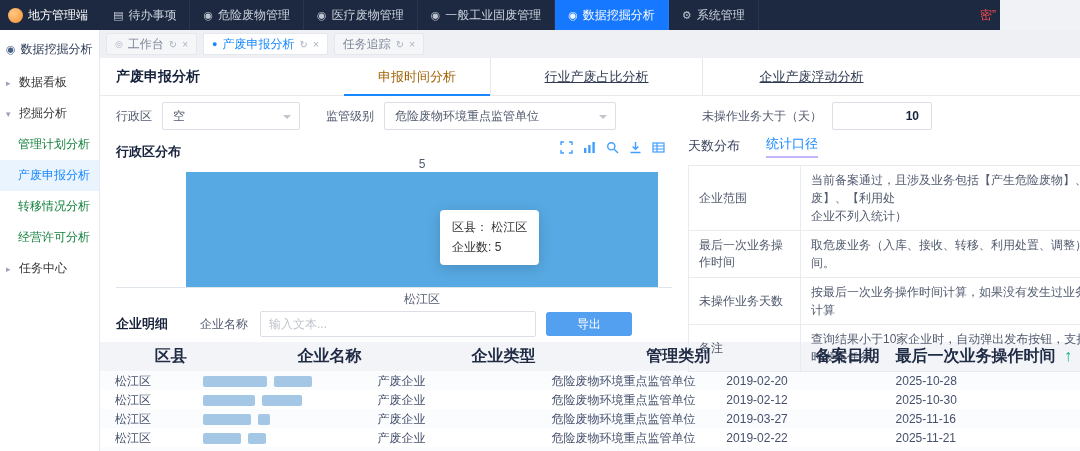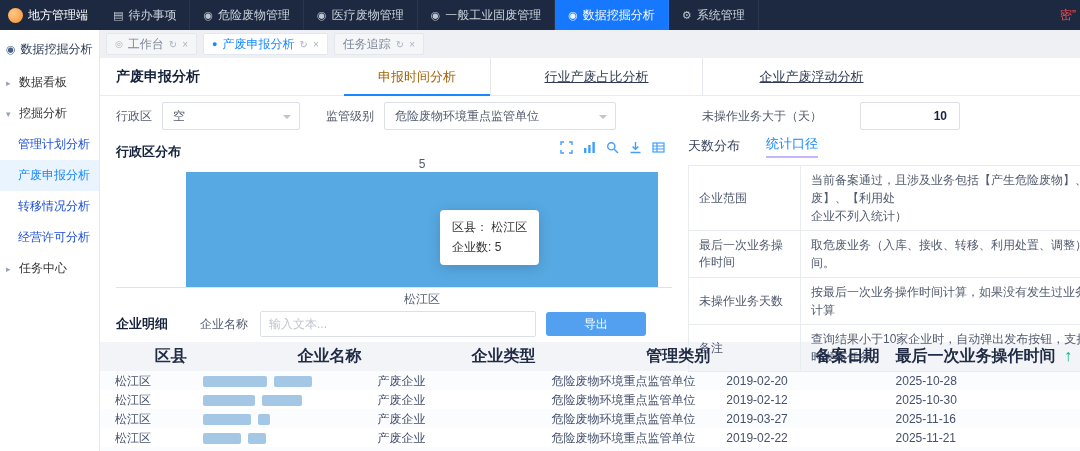--- a/index.html
+++ b/index.html
@@ -1,36 +1,36 @@
 <!DOCTYPE html>
 <html><head>
 <meta charset="utf-8">
 <style>
   * { box-sizing: border-box; margin: 0; padding: 0; }
   html,body { width:1080px; height:451px; overflow:hidden; }
   body { font-family:"Liberation Sans","DejaVu Sans",sans-serif; font-size:12px; color:#333; background:#f0f2f5; }
   #app { position:relative; width:1080px; height:451px; overflow:hidden; background:#f0f2f5; }
 
   
-  .topbar { position:absolute; top:0; left:0; width:1080px; height:30px; background:#1d2940; display:flex; align-items:stretch; z-index:10; }
+  .topbar { position:absolute; top:0; left:0; width:1000px; height:30px; background:#1d2940; display:flex; align-items:stretch; z-index:10; }
   .brand { width:100px; flex:none; display:flex; align-items:center; gap:5px; padding-left:8px; color:#fff; }
   .brand-icon { width:15px; height:15px; border-radius:50%; background:radial-gradient(circle at 35% 35%, #ffc987, #f78f2e); flex:none; }
   .topmenu { display:flex; }
   .topmenu-item { display:flex; align-items:center; gap:5px; padding:0 13px; color:#ccd3de; cursor:pointer; border-right:1px solid rgba(255,255,255,.06); white-space:nowrap; }
   .topmenu-item .mi { font-size:11px; opacity:.92; }
   .topmenu-item.active { background:#1677ff; color:#fff; }
   .topbar-right { margin-left:auto; display:flex; align-items:center; padding-right:4px; color:#ff4d4f; }
 
   
   .sidebar { position:absolute; top:30px; left:0; width:100px; bottom:0; background:#fff; border-right:1px solid #e6e9ef; z-index:5; }
   .side-title { display:flex; align-items:center; gap:5px; padding:11px 6px 9px; color:#2b3a55; }
   .side-title .mi { color:#48608a; font-size:11px; }
   .side-group { display:flex; align-items:center; gap:4px; padding:7px 6px; color:#333; cursor:pointer; }
   .side-group .arr { color:#99a2b5; font-size:9px; width:9px; flex:none; }
-  .side-sub { padding:7px 6px 7px 18px; color:#1d4ed8; cursor:pointer; white-space:nowrap; }
+  .side-sub { padding:7px 6px 7px 18px; color:#15803d; cursor:pointer; white-space:nowrap; }
   .side-sub.active { color:#1788ff; background:#eaf4ff; }
 
   
   .tabstrip { position:absolute; left:100px; top:30px; right:0; height:28px; background:#eef0f4; display:flex; align-items:center; gap:6px; padding-left:6px; }
   .vtab { display:inline-flex; align-items:center; gap:5px; height:22px; padding:0 8px; background:#f5f6f8; border:1px solid #e4e7ec; border-radius:2px; color:#7d8698; cursor:pointer; white-space:nowrap; }
   .vtab .dot { font-size:9px; color:#aab2c0; }
   .vtab .trefresh, .vtab .tclose { font-size:10px; color:#aab2c0; cursor:pointer; }
   .vtab.active { background:#fff; color:#1788ff; }
   .vtab.active .dot { color:#1788ff; }
 
@@ -45,21 +45,21 @@
   .analysis-tab.active { color:#a16207; text-decoration:none; }
   .analysis-tab.active::after { content:""; position:absolute; left:0; right:0; bottom:-1px; height:2px; background:#1788ff; }
 
   
   .filters { height:40px; display:flex; align-items:center; padding:0 16px; }
   .flabel { color:#515a6e; margin-right:10px; white-space:nowrap; }
   .select { position:relative; height:28px; border:1px solid #dcdfe6; border-radius:2px; background:#fff; display:flex; align-items:center; padding:0 22px 0 10px; color:#515a6e; cursor:pointer; white-space:nowrap; }
   .sel-district { width:138px; } .sel-level { width:232px; }
   .caret { position:absolute; right:8px; top:12px; width:0; height:0; border:4px solid transparent; border-top-color:#c0c4cc; }
   .gap1 { width:26px; flex:none; } .gap2 { width:86px; flex:none; }
-  .days-input { width:100px; height:28px; border:1px solid #dcdfe6; border-radius:2px; text-align:right; padding:12px 12px; font-size:12px; font-weight:700; color:#17233d; font-family:inherit;margin-left:28px; }
+  .days-input { width:100px; height:28px; border:1px solid #dcdfe6; border-radius:2px; text-align:right; padding:12px 12px; font-size:12px; font-weight:700; color:#17233d; font-family:inherit; }
 
   
   .panels { display:flex; height:172px; padding-left:16px; }
   .chart-panel { width:556px; flex:none; position:relative; }
   .chart-head { height:24px; display:flex; align-items:center; justify-content:space-between; padding-right:6px; }
   .chart-title { font-size:13px; font-weight:700; color:#17233d;margin-top:8px; }
   .chart-tools { display:flex; gap:9px; align-items:center; }
   .tool { width:14px; height:14px; cursor:pointer; display:inline-flex; }
   .plot { position:relative; height:128px; border-bottom:1px solid #dfe4ea; }
   .bar { position:absolute; left:70px; right:14px; top:12px; bottom:0; background:#57a9e3; }
@@ -76,21 +76,21 @@
   td.c-label { width:112px; color:#515a6e; }
   td.c-value { color:#515a6e; white-space:pre-line; line-height:1.5; }
   .danger { color:#f23c3c; }
 
   
   .detail-bar { height:28px; display:flex; align-items:center; padding:0 16px; margin-top:2px; }
   .section-label { font-size:13px; font-weight:700; color:#17233d; width:84px; flex:none; }
   .name-label { color:#515a6e; margin-right:12px; }
   .name-input { width:276px; height:26px; border:1px solid #dcdfe6; border-radius:2px; padding:0 8px; font-size:12px; color:#333; font-family:inherit; }
   .name-input::placeholder { color:#c0c4cc; }
-  .btn { height:24px; width:100px; border:none; border-radius:3px; color:#fff; font-size:12px; cursor:pointer; font-family:inherit; }
+  .btn { height:24px; width:86px; border:none; border-radius:3px; color:#fff; font-size:12px; cursor:pointer; font-family:inherit; }
   .export-btn { margin-left:10px; background:#54a0f0; }
   .publish-btn { margin-left:112px; background:#2f8ef5; }
 
   
   .data-table { width:100%; border-collapse:collapse; margin-top:4px; }
   .data-table th { background:#f3f4f7; font-weight:700; color:#202c45; text-align:right; padding:4px 8px; font-size:16px; height:22px; white-space:nowrap; }
   .data-table td { padding:2px 8px; color:#45506b; font-size:12px; height:19px; line-height:14px; white-space:nowrap; }
   .data-table th:first-child, .data-table td:first-child { padding-left:15px; }
   .data-table tbody tr:nth-child(odd) { background:#fbfcfe; }
   .sort-arrow { color:#00b578; margin-left:4px; font-weight:400; }

